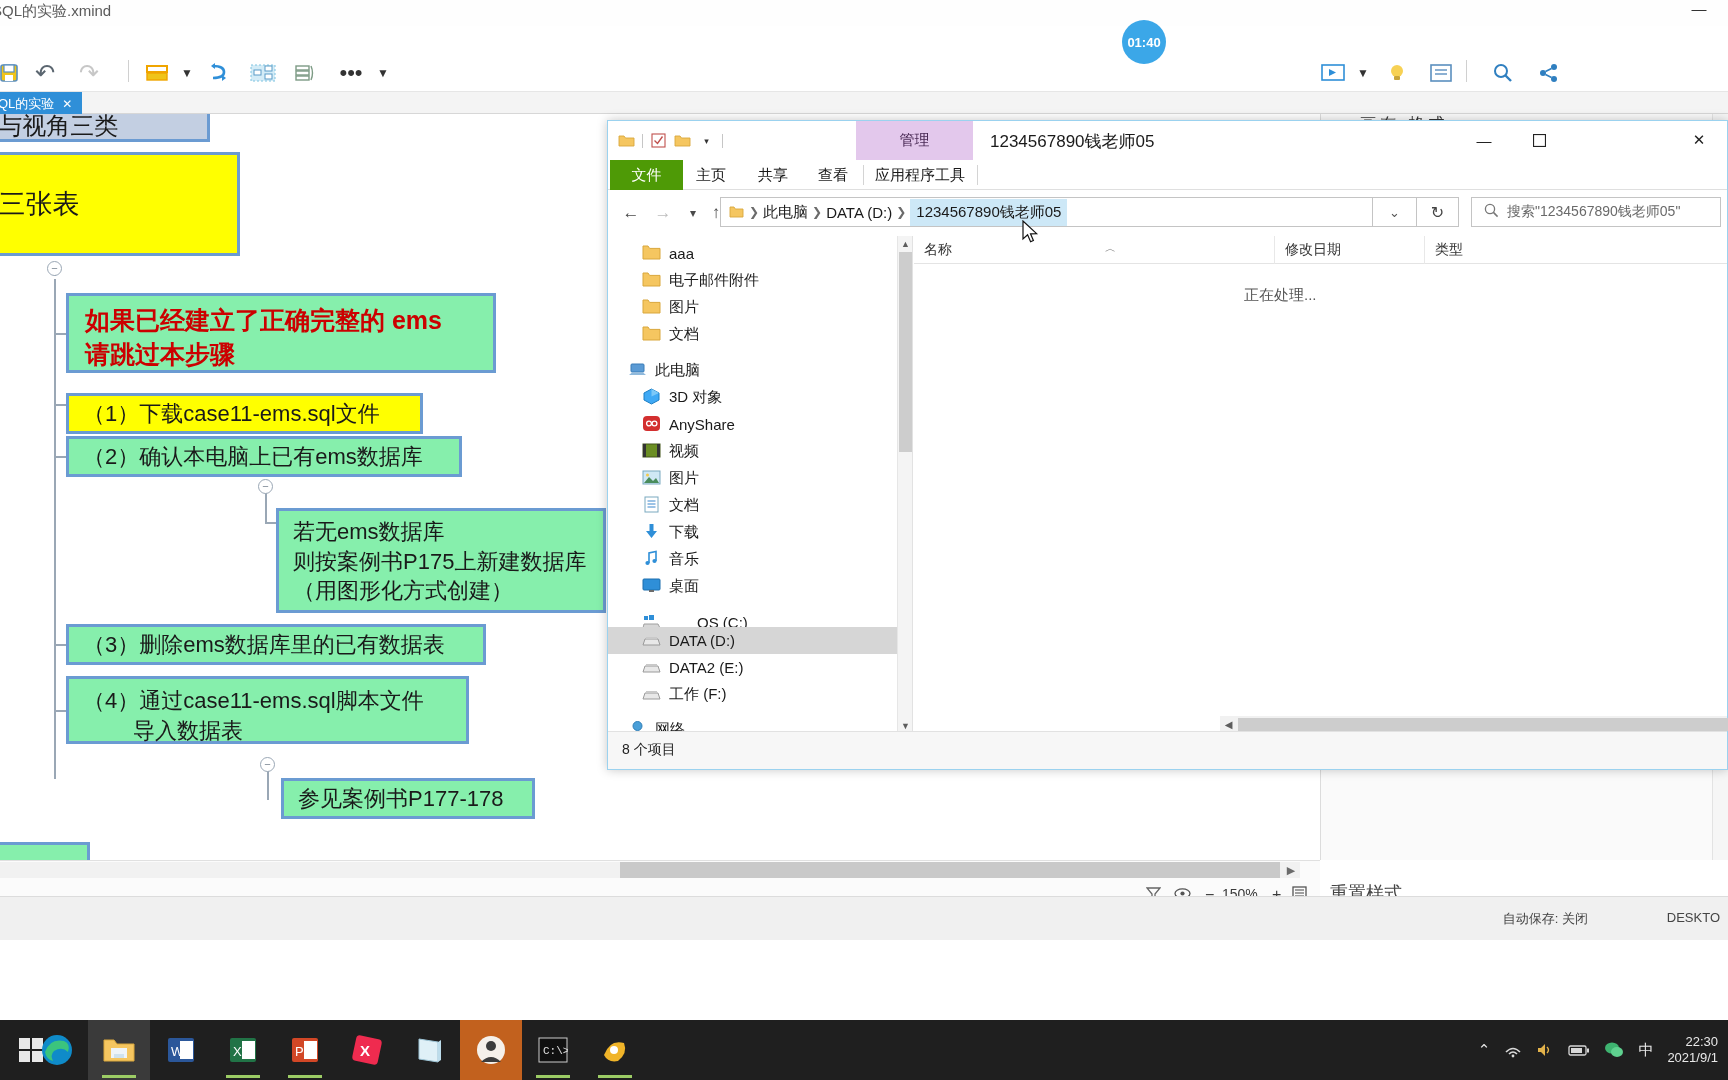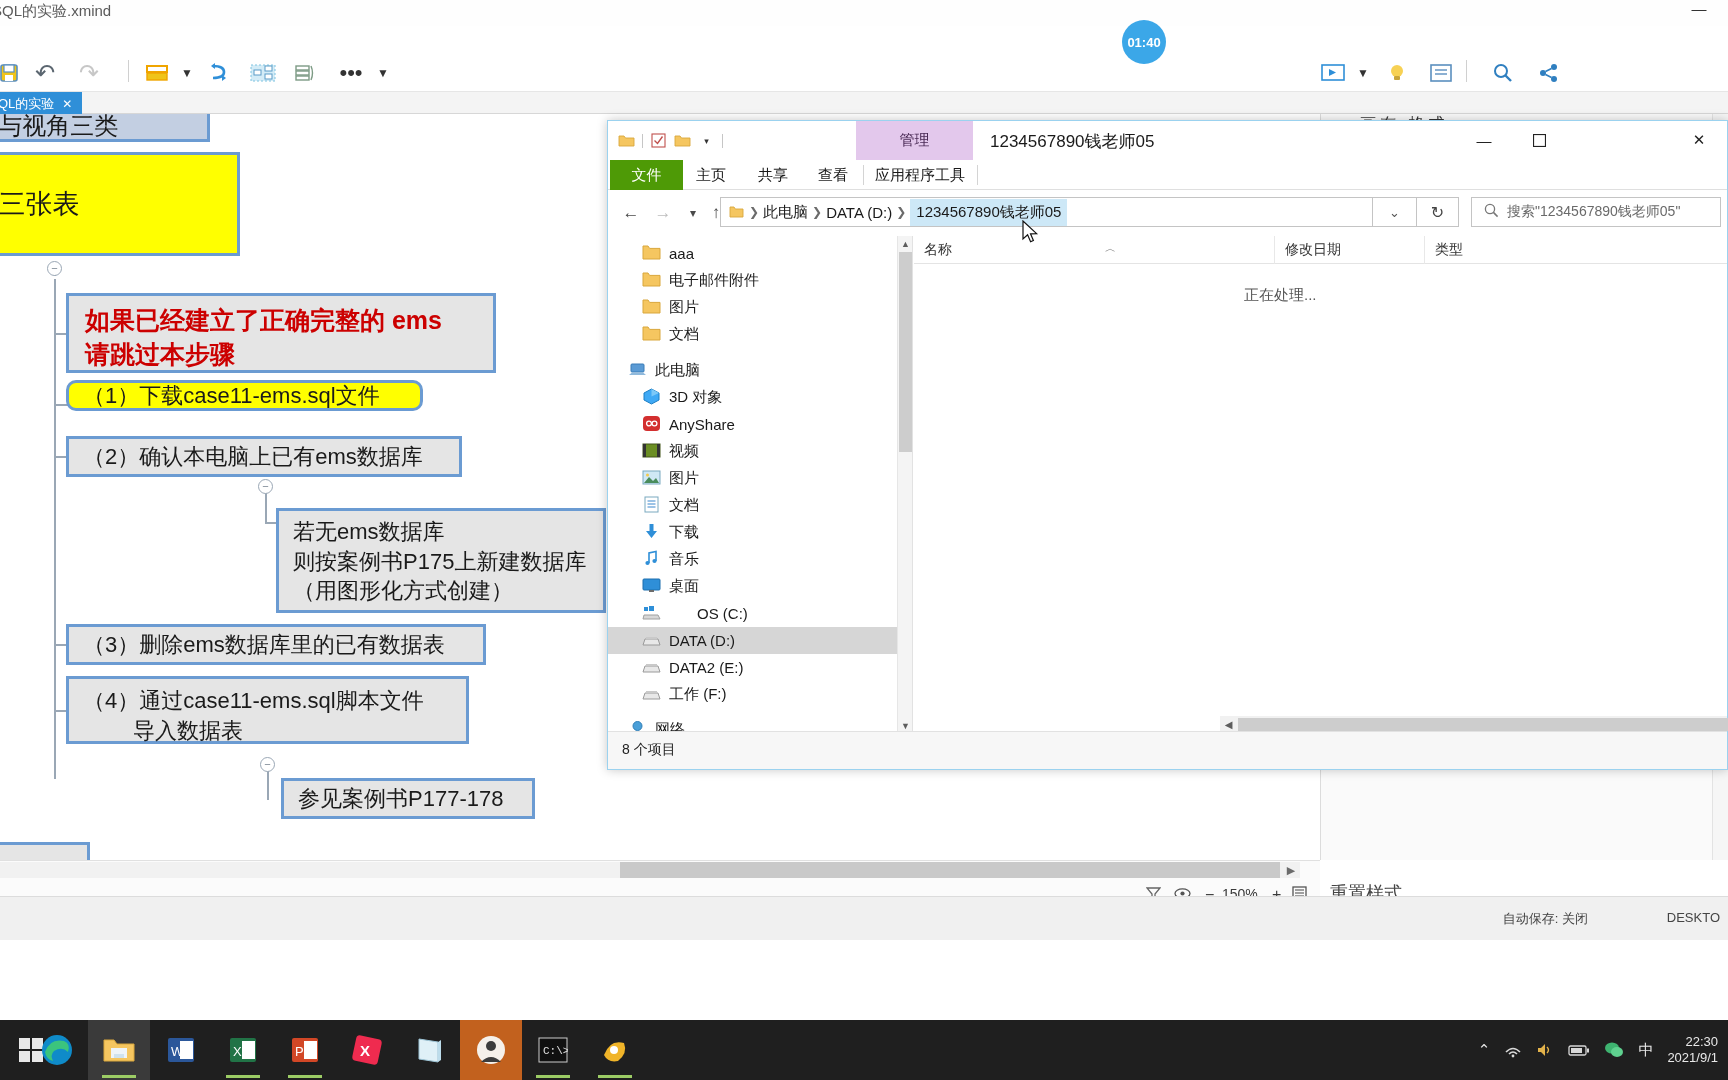--- a/index.html
+++ b/index.html
@@ -53,21 +53,21 @@
 
   .xm-canvas {
     position:absolute; left:0; top:114px; width:1320px; height:746px;
     background:#ffffff; overflow:hidden;
   }
 
   
   .node {
     position:absolute;
     border:3px solid #6b9bd2;
-    background:#e5e5e5;
+    background:#86efac;
     font-size:22px; color:#1a1a1a; line-height:1.35;
     padding:8px 14px;
     white-space:pre;
   }
   .node.yellow { background:#ffff00; }
   .node.blue   { background:#c3cfe2; }
   .node.red    { color:#cc0000; font-weight:bold; }
 
   .mline { position:absolute; background:#9aa7b5; }
   .collapser {
@@ -425,21 +425,21 @@
     <div class="collapser" style="left:258px; top:365px;">−</div>
     <div class="collapser" style="left:260px; top:643px;">−</div>
 
     <div class="node blue" style="left:-80px; top:-8px; width:290px; height:36px; font-size:24px; padding-top:1px;">4件—与视角三类</div>
 
     <div class="node yellow" style="left:-140px; top:38px; width:380px; height:104px; font-size:27px; display:flex; align-items:center;">s数据库的三张表</div>
 
     <div class="node red" style="left:66px; top:179px; width:430px; height:80px; font-size:25px; padding:8px 16px;">如果已经建立了正确完整的 ems
 请跳过本步骤</div>
 
-    <div class="node yellow" style="left:66px; top:266px; width:357px; height:31px; font-size:22px; display:flex; align-items:center;border-radius:10px;">（1）下载case11-ems.sql文件</div>
+    <div class="node yellow" style="left:66px; top:279px; width:357px; height:41px; font-size:22px; display:flex; align-items:center;">（1）下载case11-ems.sql文件</div>
 
     <div class="node" style="left:66px; top:322px; width:396px; height:41px; font-size:22px; display:flex; align-items:center;">（2）确认本电脑上已有ems数据库</div>
 
     <div class="node" style="left:276px; top:394px; width:330px; height:105px; font-size:22px; padding:6px 14px;">若无ems数据库
 则按案例书P175上新建数据库
 （用图形化方式创建）</div>
 
     <div class="node" style="left:66px; top:510px; width:420px; height:41px; font-size:22px; display:flex; align-items:center;">（3）删除ems数据库里的已有数据表</div>
 
     <div class="node" style="left:66px; top:562px; width:403px; height:68px; font-size:22px; padding:7px 14px;">（4）通过case11-ems.sql脚本文件
@@ -657,21 +657,21 @@
               </svg></span>
           <span>下载</span>
         </div>
         <div class="tree-item indent2" style="top:337px;">
           <span class="tico"><svg width="19" height="17" viewBox="0 0 19 17">
                 <rect x="1" y="2" width="17" height="11" rx="1" fill="#2f8fd8" stroke="#1d6fae"></rect>
                 <rect x="7" y="13" width="5" height="2" fill="#6b6b6b"></rect>
               </svg></span>
           <span>桌面</span>
         </div>
-        <div class="tree-item indent2" style="top:364px;gap:36px;">
+        <div class="tree-item indent2" style="top:373px;gap:36px;">
           <span class="tico"><svg width="19" height="17" viewBox="0 0 19 17">
                 <path d="M2 11 L16 11 L18 15 L1 15 Z" fill="#d7d7d7" stroke="#a0a0a0"></path>
                 <rect x="2" y="3" width="4" height="4" fill="#2f8fd8"></rect>
                 <rect x="7" y="2" width="5" height="5" fill="#2f8fd8"></rect>
               </svg></span>
           <span>OS (C:)</span>
         </div>
         <div class="tree-item indent2 sel" style="top:391px;">
           <span class="tico"><svg width="19" height="17" viewBox="0 0 19 17">
                 <path d="M3 8 L16 8 L18 14 L1 14 Z" fill="#e8e8e8" stroke="#9a9a9a"></path>

